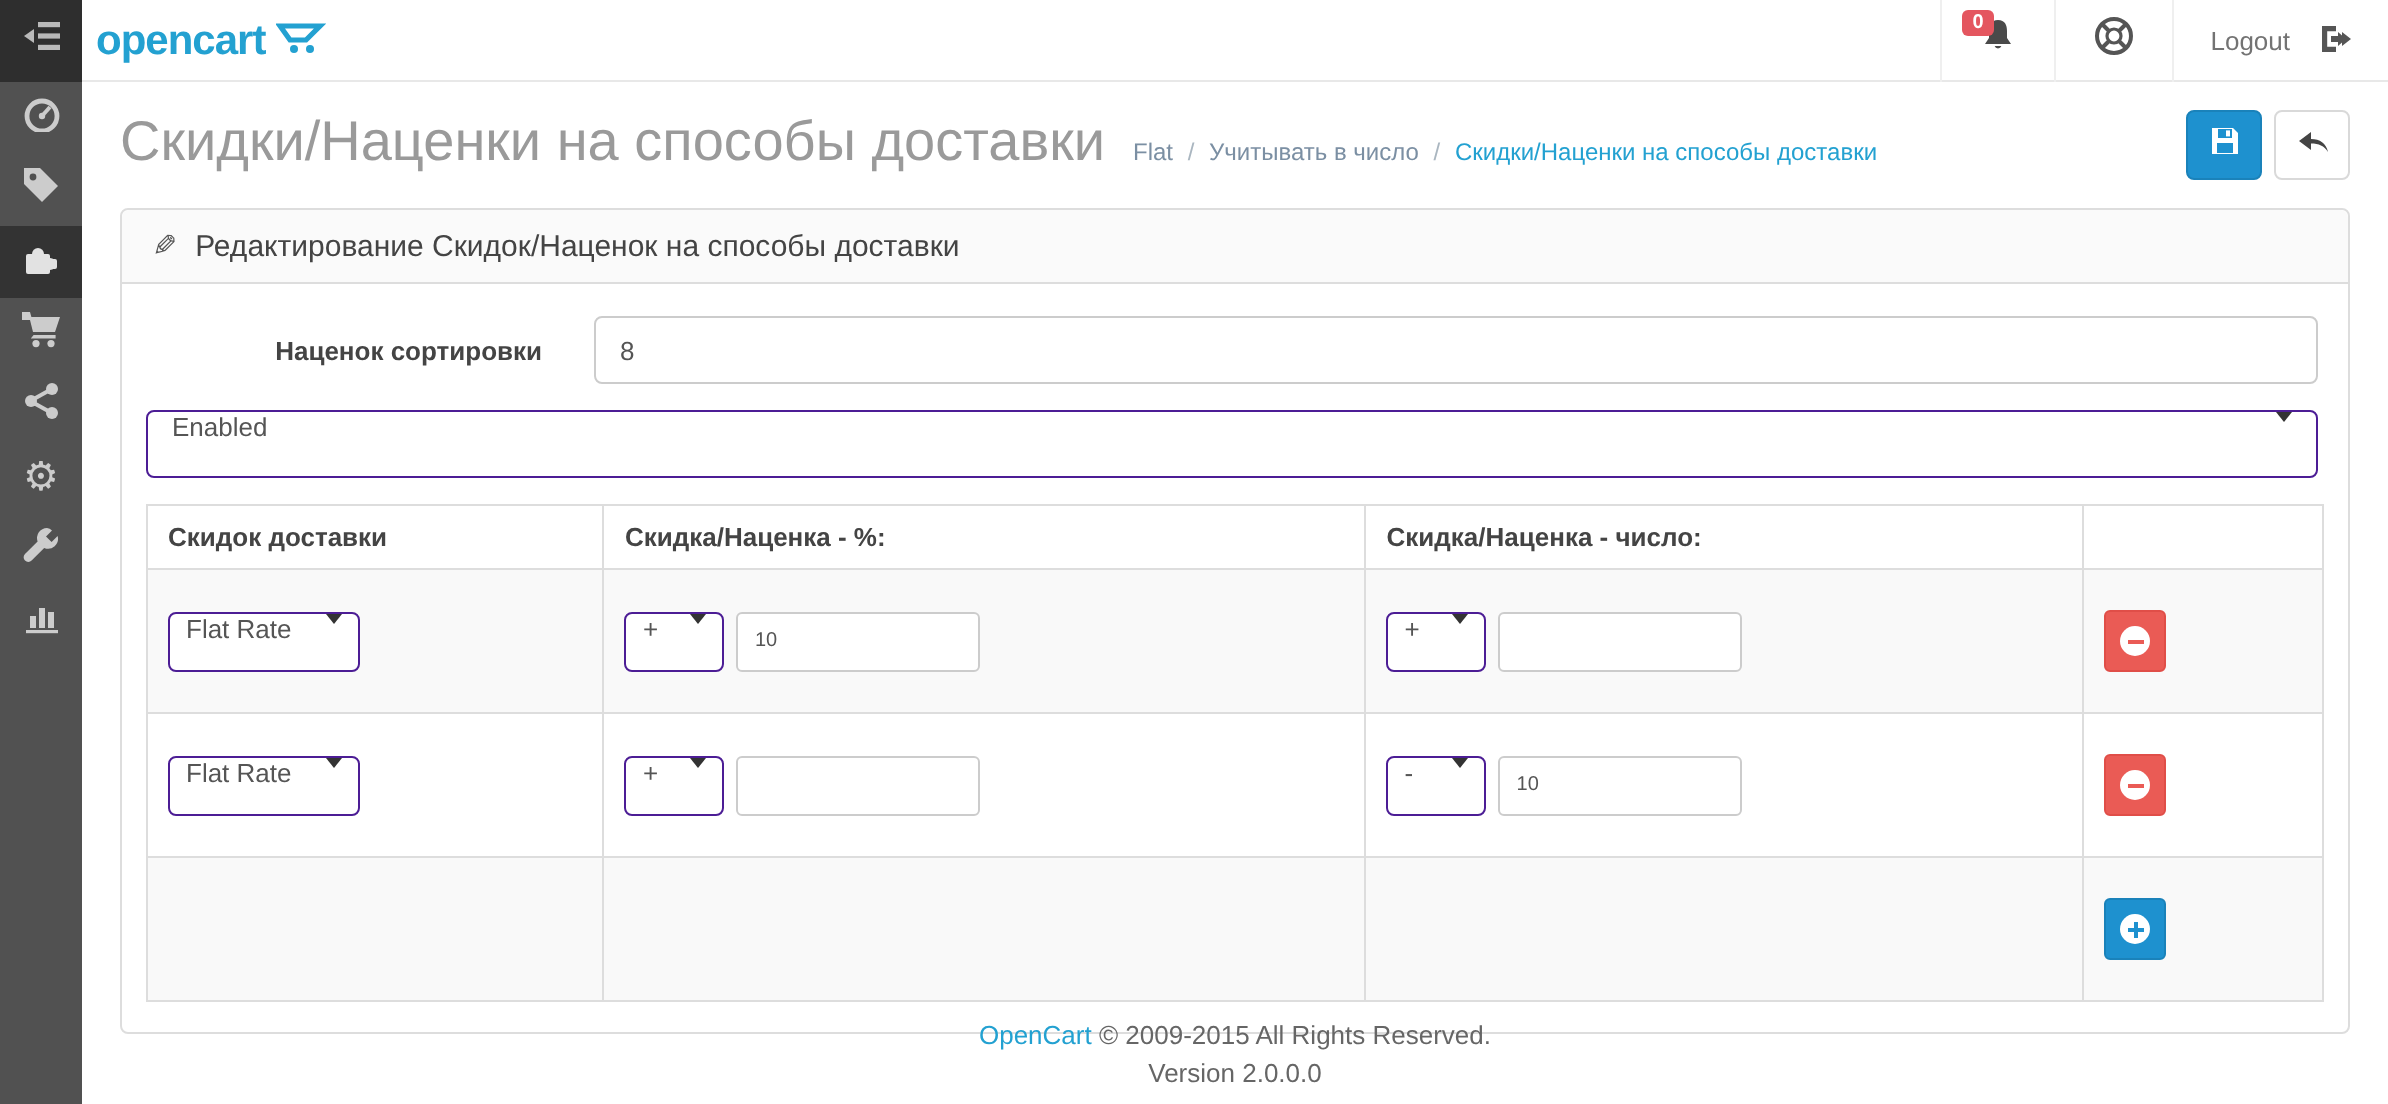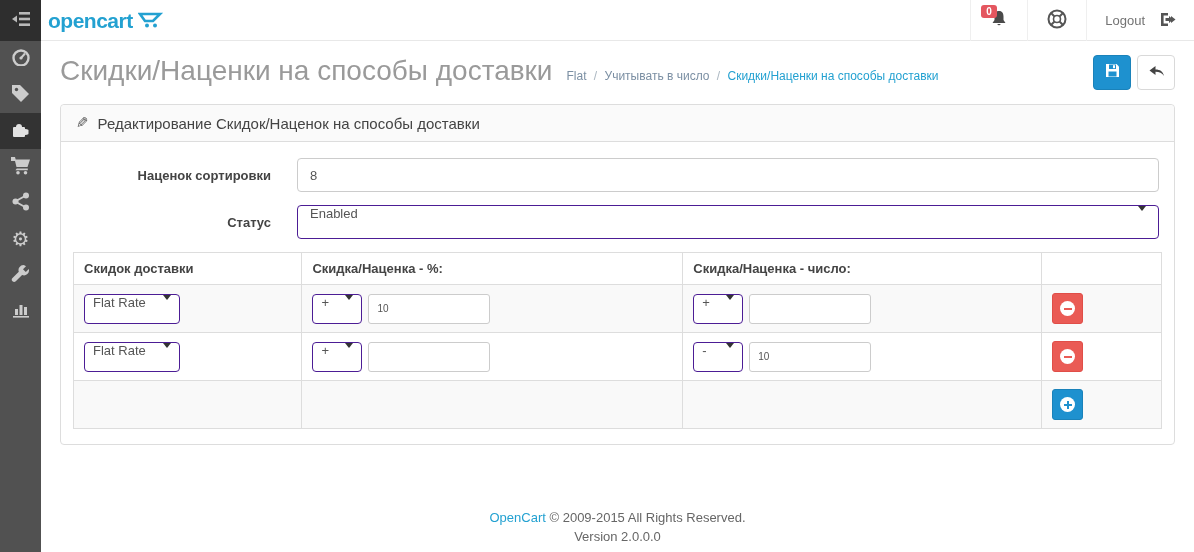--- a/index.html
+++ b/index.html
@@ -47,21 +47,21 @@
   .form-control-wrap { flex:1; margin-right:3px; }
   .text-input { width:100%; height:34px; border:1px solid #ccc; border-radius:4px; padding:0 12px; font-size:13px; color:#555; font-family:"Liberation Sans", sans-serif; outline:none; }
   .fselect { display:flex; align-items:flex-start; justify-content:space-between; border:1px solid #4c1d95; border-radius:4px; background:#fff; color:#555; font-size:13px; cursor:pointer; }
   .fselect-full { width:100%; height:34px; padding:0 12px; }
   .caret-down { width:0; height:0; border-left:4px solid transparent; border-right:4px solid transparent; border-top:5px solid #333; }
 
   
   table { width:100%; border-collapse:collapse; margin-top:4px; }
   th, td { border:1px solid #ddd; font-size:13px; color:#444; text-align:left; vertical-align:middle; }
   th { padding:8px 10px; font-weight:bold; background:#fff; }
-  td { padding:8px 10px; height:46px; }
+  td { padding:20px 10px; height:46px; }
   tbody tr:nth-child(odd) td { background:#f9f9f9; }
   .col1 { width:21%; } .col2 { width:35%; } .col3 { width:33%; } .col4 { width:11%; }
   .cell-inline { display:flex; align-items:center; gap:6px; }
   .method-select { width:96px; height:30px; padding:0 8px; }
   .sign-select { width:50px; height:30px; padding:0 8px; }
   .small-input { width:122px; height:30px; border:1px solid #ccc; border-radius:3px; padding:0 8px; font-size:10px; color:#555; font-family:"Liberation Sans", sans-serif; outline:none; }
   .row-btn { width:31px; height:31px; border-radius:3px; border:1px solid transparent; display:flex; align-items:center; justify-content:center; cursor:pointer; }
   .btn-danger { background:#ea5b55; border-color:#e04e48; }
   .btn-add { background:#1e91cf; border-color:#1a82ba; }
   .circle-glyph { width:15px; height:15px; border-radius:50%; background:#fff; position:relative; }
@@ -265,21 +265,20 @@
     <div class="panel-body">
 
       <div class="form-group">
         <label class="form-label">Наценок сортировки</label>
         <div class="form-control-wrap">
           <input class="text-input" type="text" value="8" style="">
         </div>
       </div>
 
       <div class="form-group">
-        <label class="form-label">Статус</label>
         <div class="form-control-wrap">
           <div class="fselect fselect-full">
             <span>Enabled</span>
             <span class="caret-down"></span>
           </div>
         </div>
       </div>
 
       <table>
         <thead>

